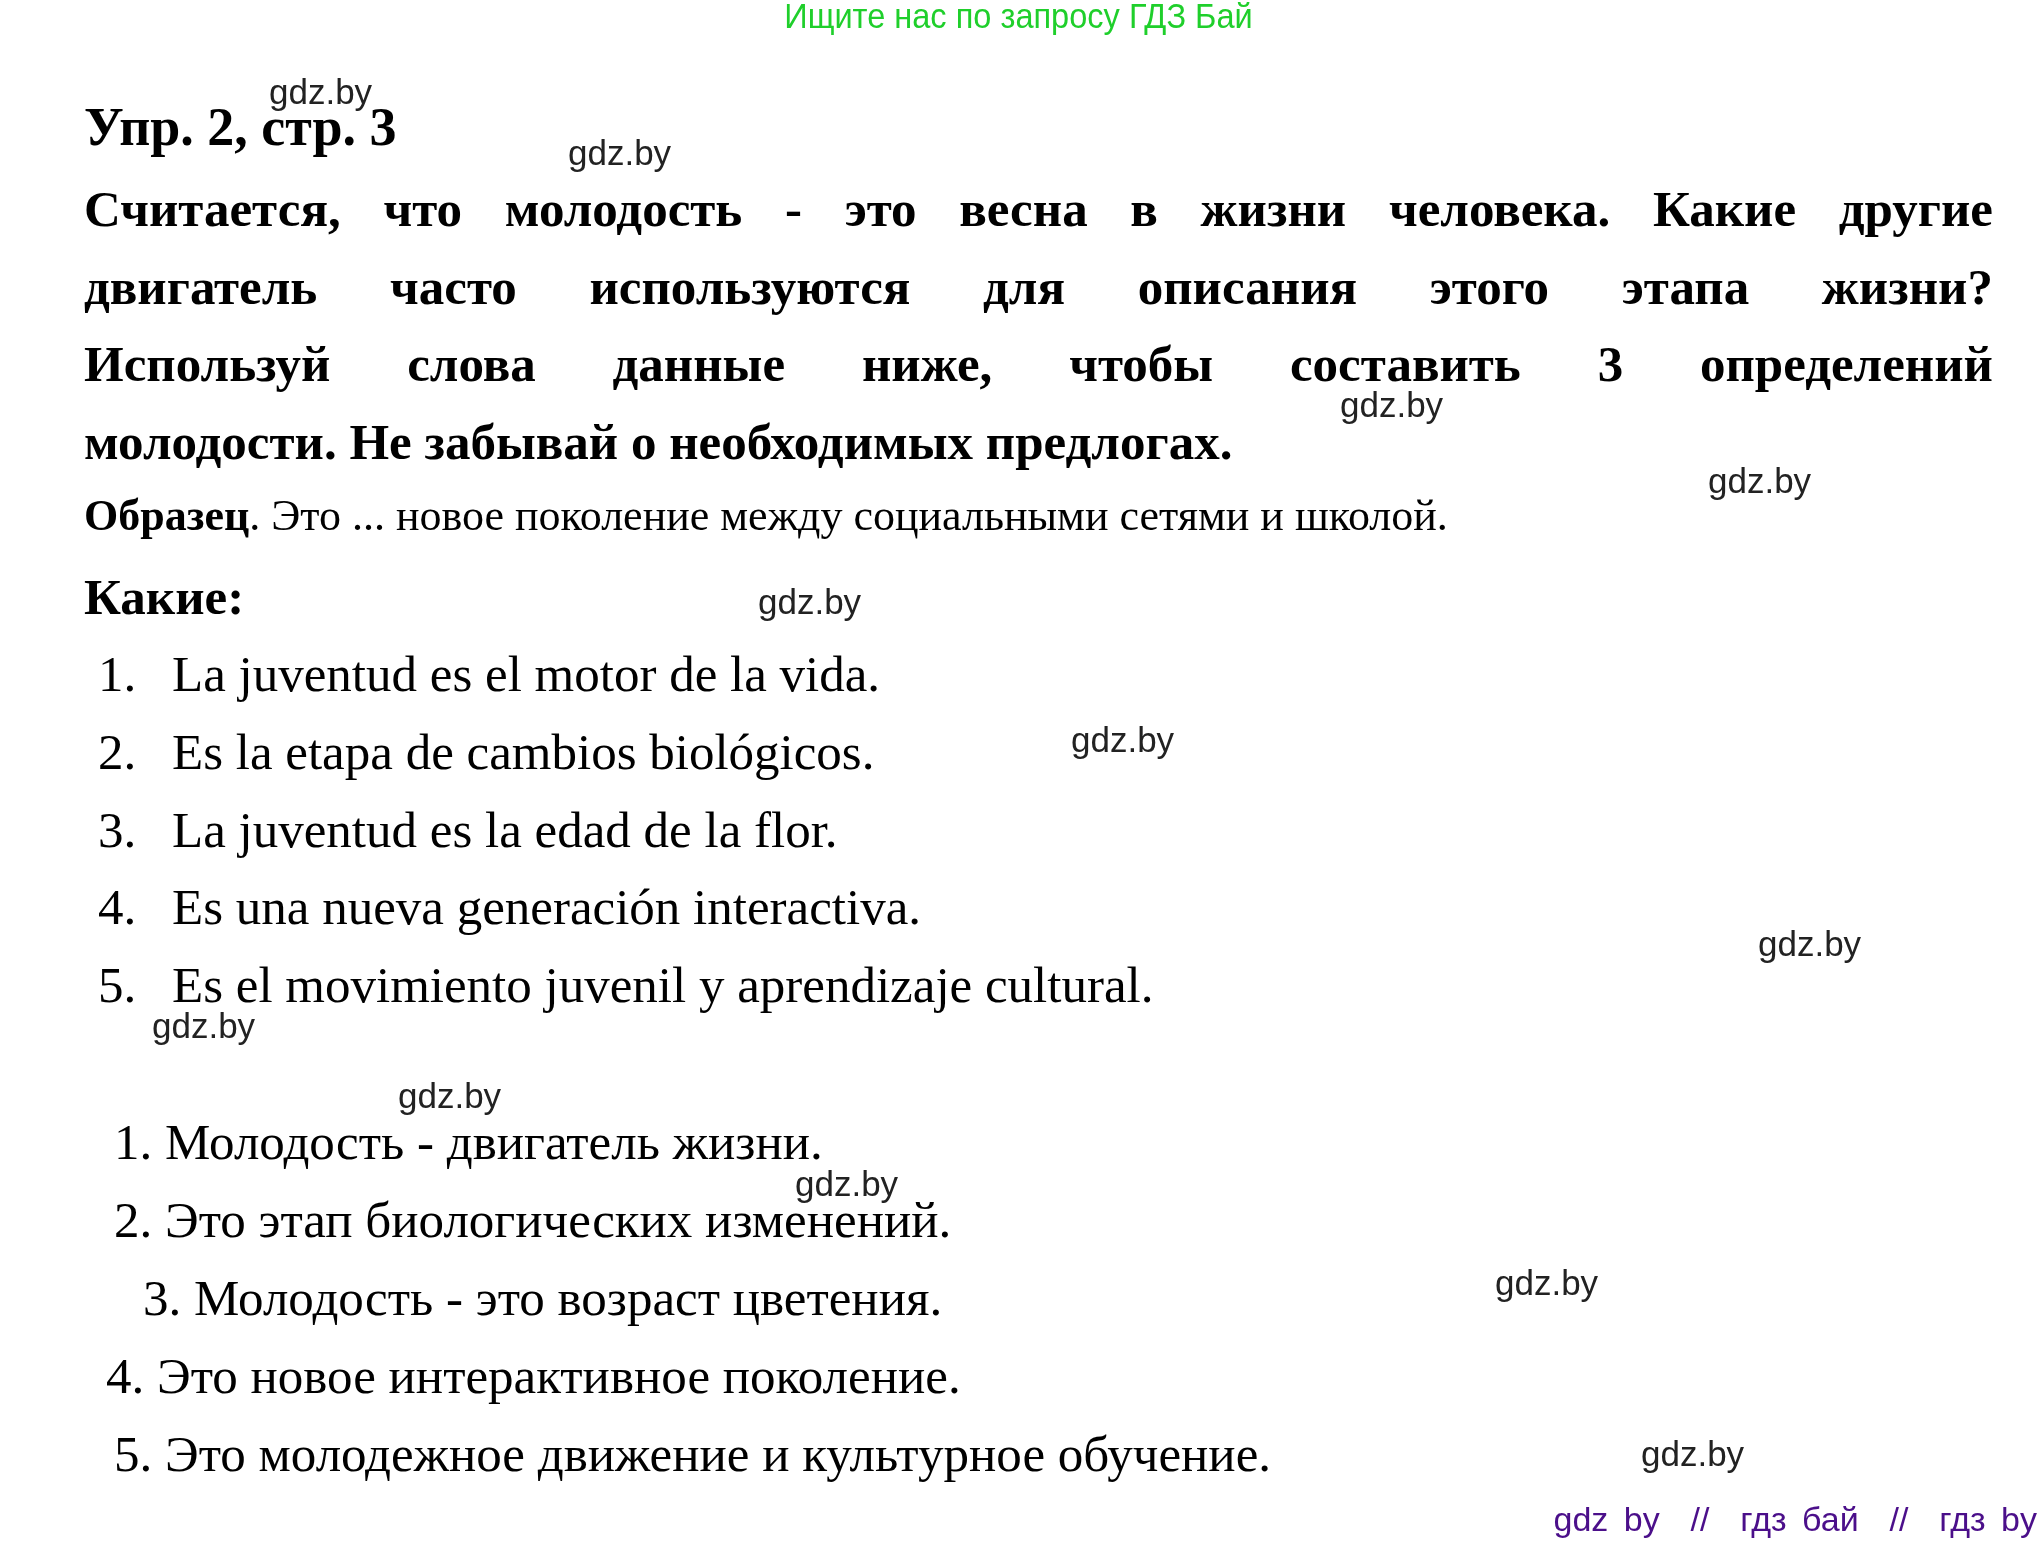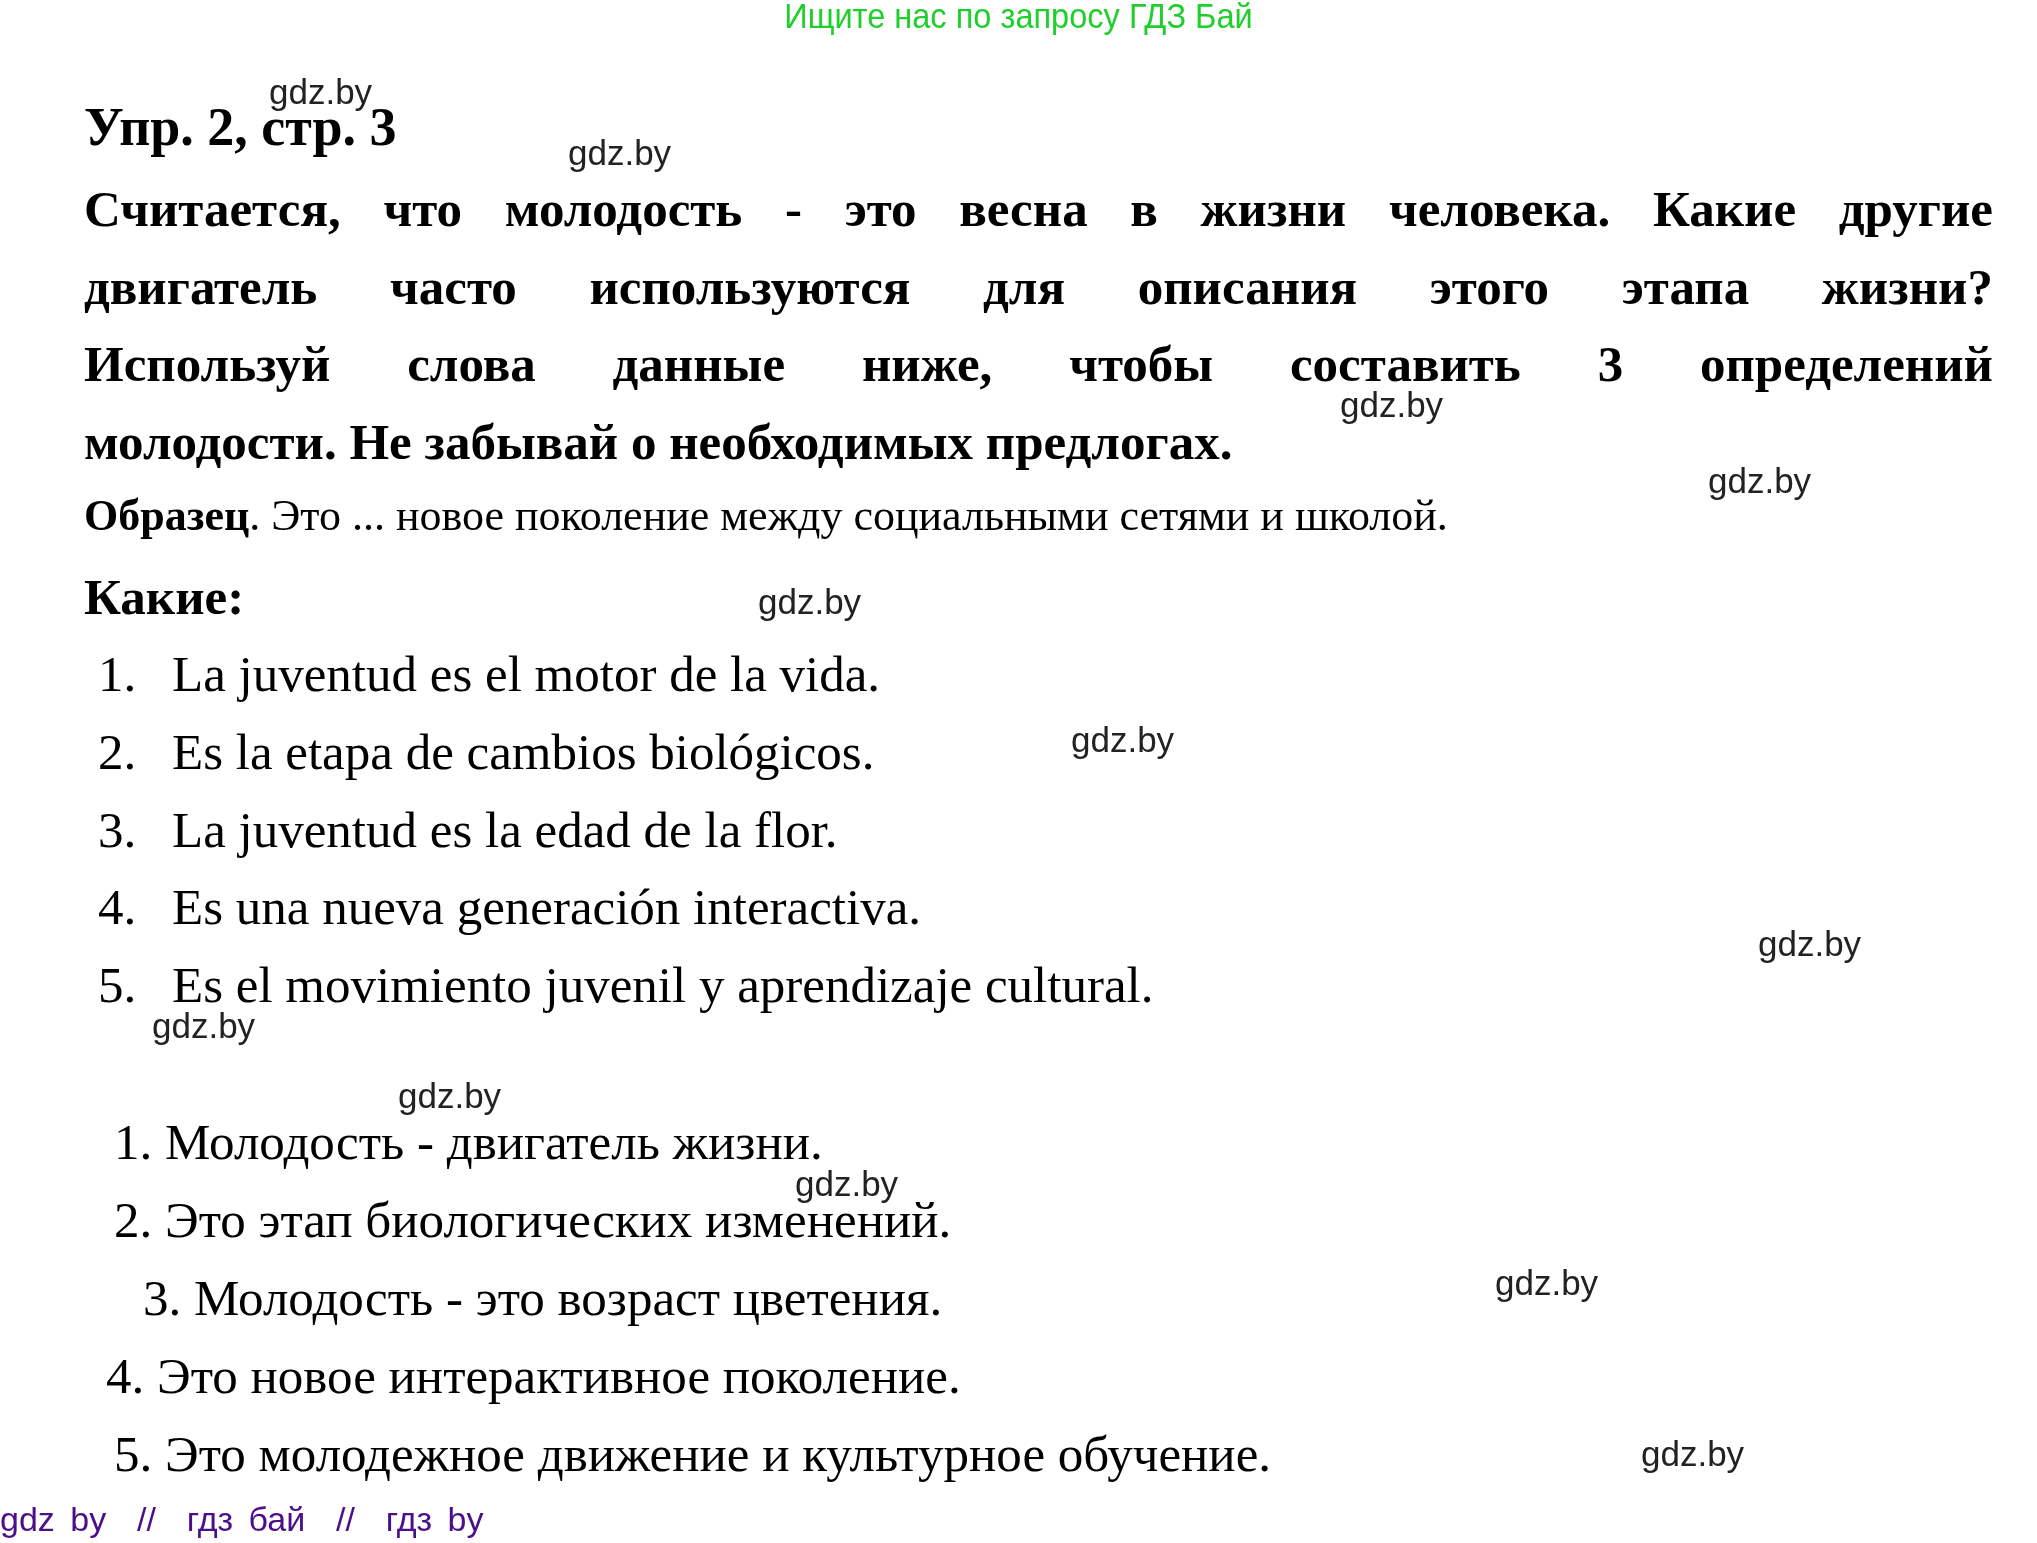--- a/index.html
+++ b/index.html
@@ -9,21 +9,21 @@
   .title { left:84px; top:96px; font-size:54px; font-weight:bold; }
   .task { position:absolute; left:84px; width:1909px; font-size:51px; font-weight:bold; text-align:justify; text-align-last:justify; }
   .task.last { text-align-last:left; }
   .sample { left:84px; top:490px; font-size:44px; }
   .sample b { font-weight:bold; }
   .answer { left:84px; top:568px; font-size:51px; font-weight:bold; }
   .li { position:absolute; font-size:51px; white-space:nowrap; }
   .li .num { display:inline-block; }
   .es .num { width:74px; }
   .wm { position:absolute; font-family:"Liberation Sans", sans-serif; font-size:35px; color:#222; }
-  .footer { left:0; width:2037px; top:1500px; text-align:left; font-family:"Liberation Sans", sans-serif; font-size:34px; color:#4b0f8a; word-spacing:6px; }
+  .footer { left:0; width:2037px; top:1500px; text-align:right; font-family:"Liberation Sans", sans-serif; font-size:34px; color:#4b0f8a; word-spacing:6px; }
 </style>
 </head>
 <body>
 
 <div class="abs header">Ищите нас по запросу ГДЗ Бай</div>
 
 <div class="abs title">Упр. 2, стр. 3</div>
 
 <div class="task" style="top:180px;">Считается, что молодость - это весна в жизни человека. Какие другие</div>
 <div class="task" style="top:258px;">двигатель часто используются для описания этого этапа жизни?</div>

